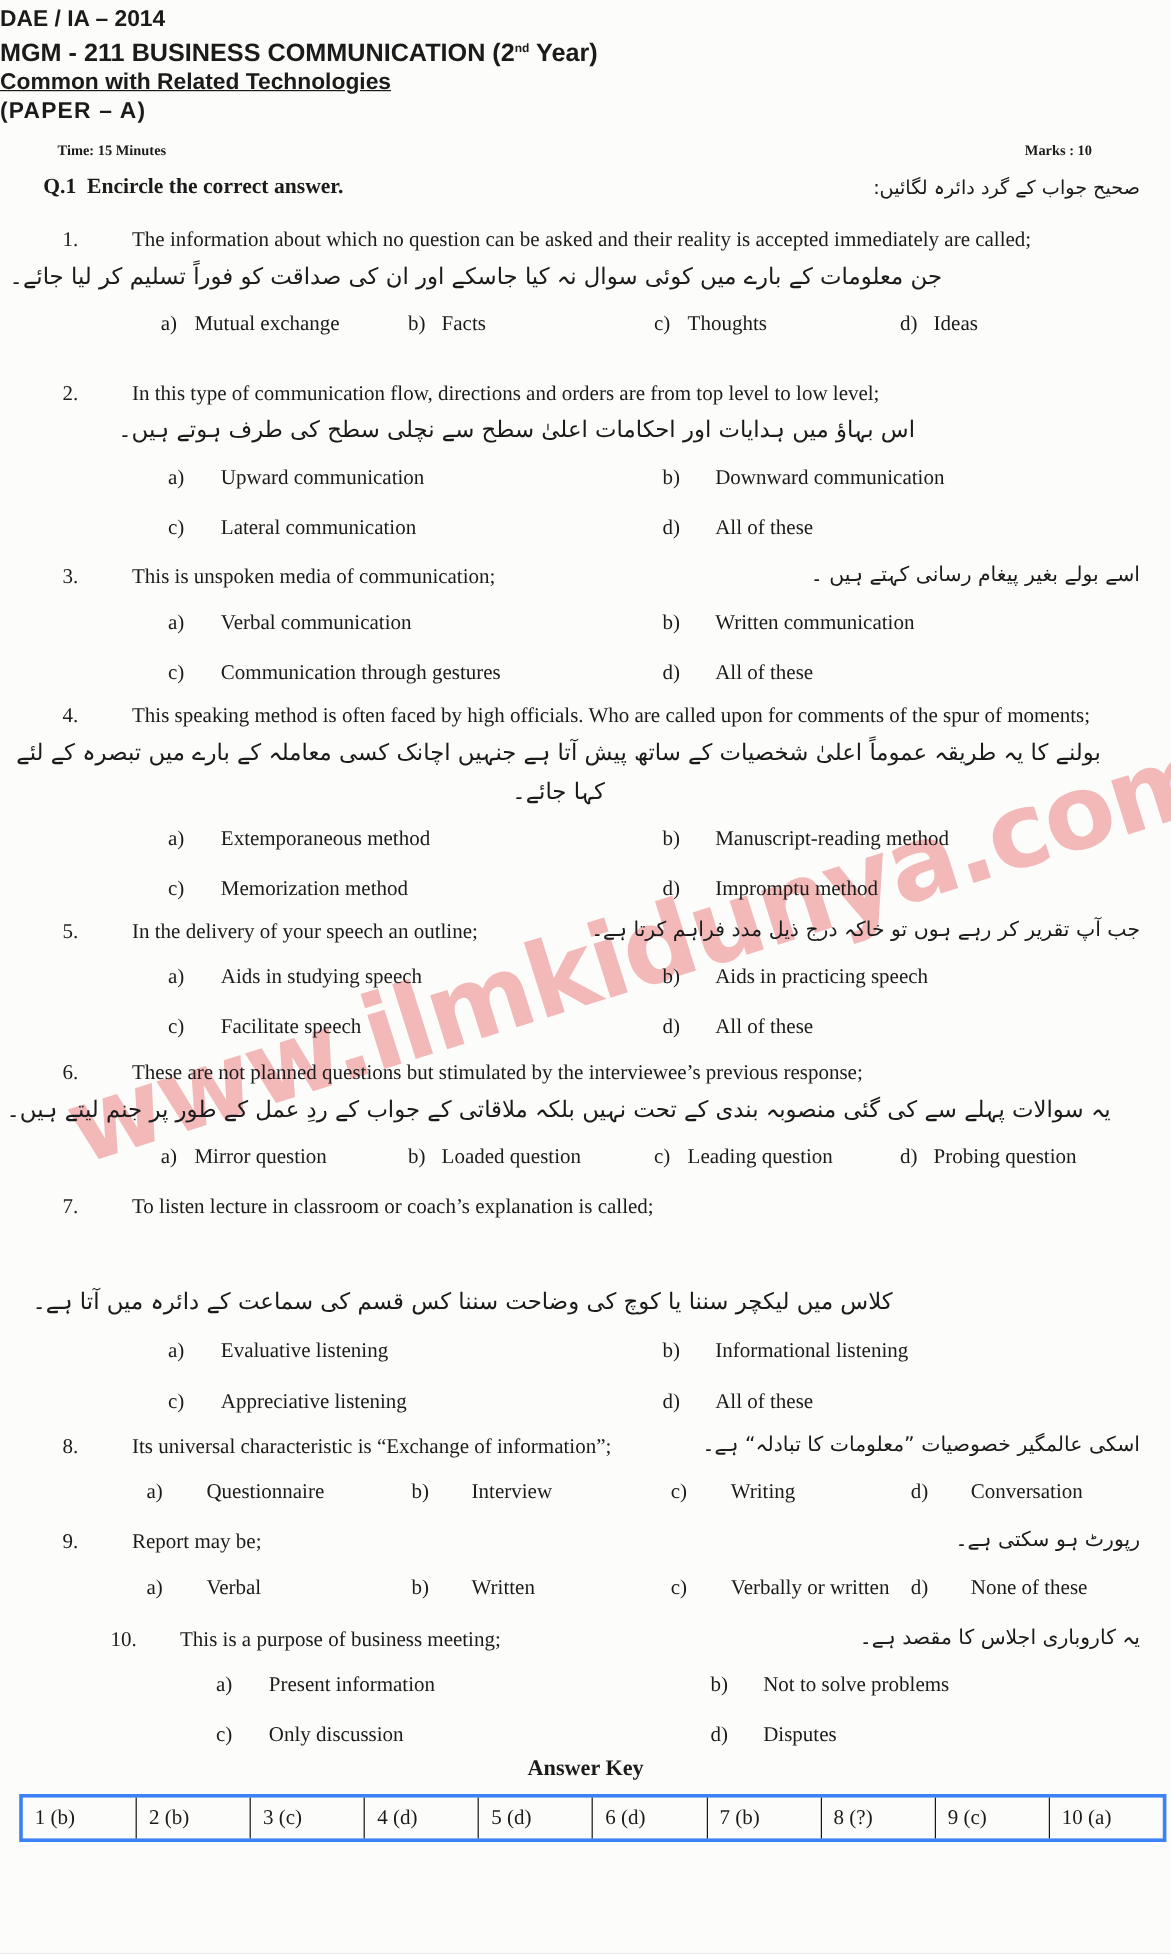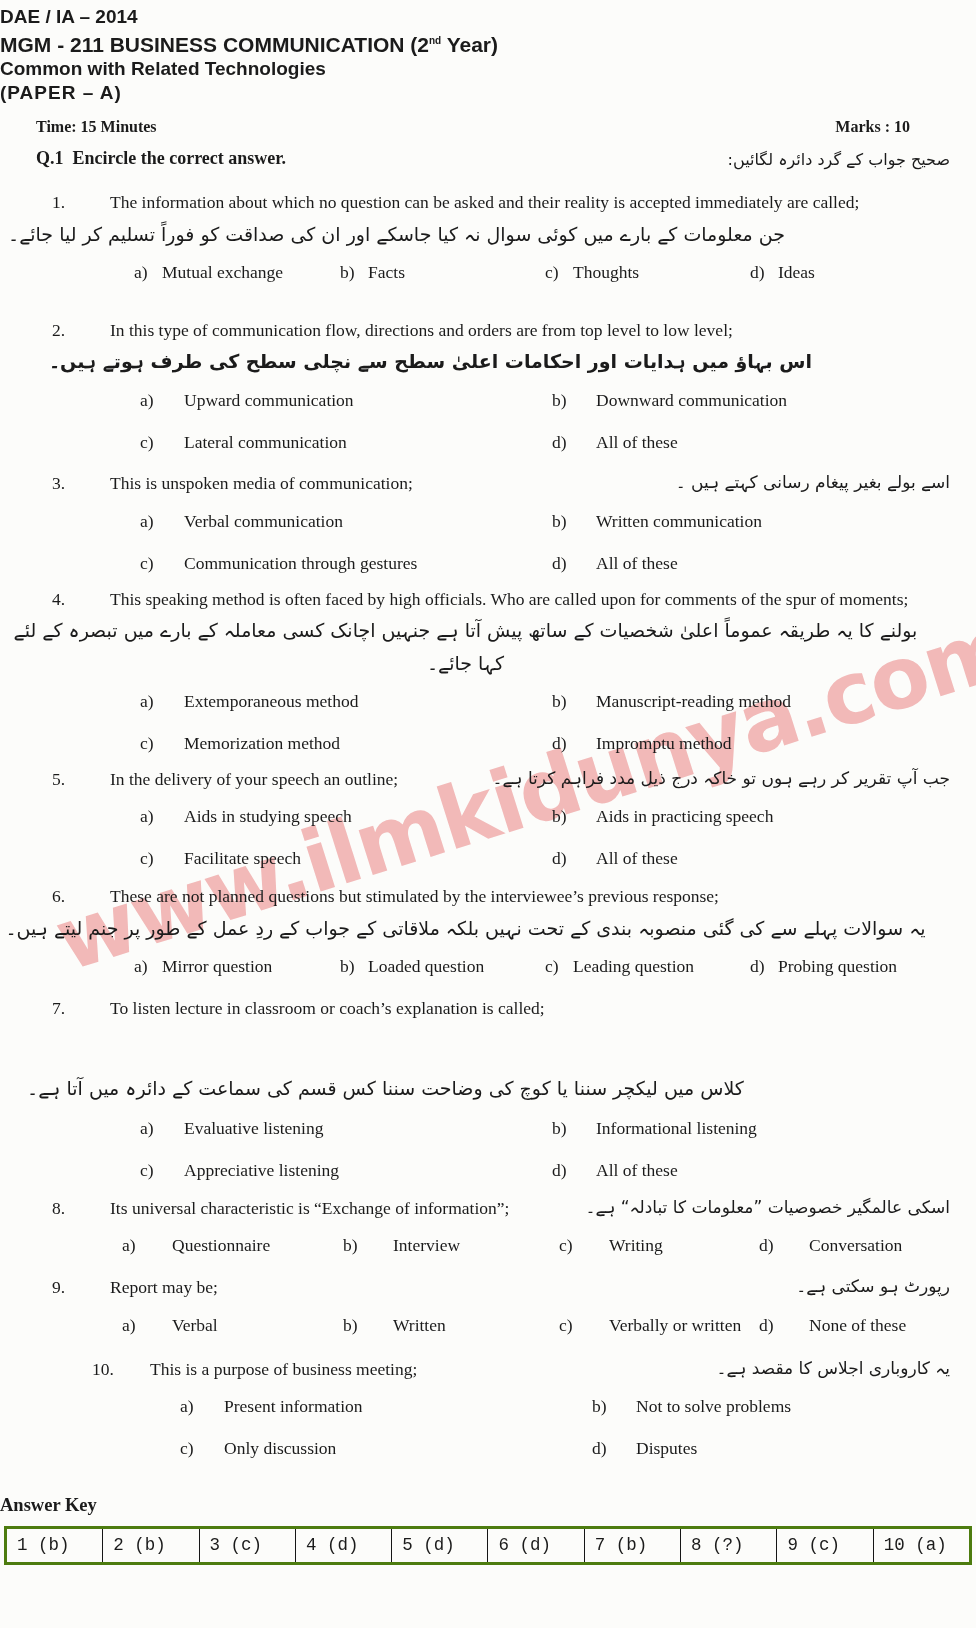--- a/index.html
+++ b/index.html
@@ -13,43 +13,43 @@
     overflow:hidden;
   }
   .content{position:relative;z-index:1;}
 
   
   .hdr{text-align:left;font-family:"Liberation Sans",sans-serif;font-weight:bold;padding-top:5px;}
   .hdr div{line-height:24px;}
   .h1{font-size:19px;}
   .h2{font-size:21px;}
   .h2 sup{font-size:10px;}
-  .h3{font-size:19px;}
+  .h3{font-size:19px;text-decoration:underline;}
   .h4{font-size:19px;letter-spacing:1px;}
 
   
   .meta{display:flex;justify-content:space-between;margin-top:13px;padding:0 66px 0 36px;
-        font-weight:bold;font-size:16px;}
+        font-weight:bold;font-size:12px;margin-left:12px;}
 
   
   .q1head{display:flex;justify-content:space-between;align-items:flex-end;margin-top:12px;
           padding:0 26px 0 36px;}
   .q1head .en{font-weight:bold;font-size:18px;}
   .q1head .ur{font-size:16px;}
 
   .urdu{font-family:"DejaVu Sans",sans-serif;direction:rtl;}
 
   
   .q-line{display:flex;padding:0 26px 0 52px;font-size:17.5px;line-height:1.75;}
   .q-num{flex:none;width:58px;}
   .q-text{flex:1;}
   .q-urdu{flex:none;margin-left:10px;font-size:17px;white-space:nowrap;align-self:flex-start;}
   .urdu-line{font-size:19px;line-height:1.7;text-align:center;direction:rtl;}
   .pr183{padding-right:183px;}
-  .pr115{padding-right:115px;font-weight:bold;}
+  .pr115{padding-right:115px;}
   .pr45{padding-right:45px;}
   .pr205{padding-right:205px;}
 
   .opts2{display:grid;grid-template-columns:412px auto;row-gap:13px;
          margin:8px 26px 0 140px;font-size:17.5px;line-height:1.65;}
   .opts4{display:grid;grid-template-columns:206px 205px 205px auto;
          margin:8px 10px 0 134px;font-size:17.5px;line-height:1.65;}
   .opts4.wide{grid-template-columns:221px 216px 200px auto;margin-left:122px;}
   .opt{display:flex;}
   .opt .l{flex:none;width:44px;}
@@ -73,22 +73,22 @@
   
   .watermark{
     position:absolute;z-index:0;left:44px;top:895px;
     transform:rotate(-17.5deg);transform-origin:0 0;
     font-family:"DejaVu Sans",sans-serif;font-weight:bold;
     font-size:86px;letter-spacing:-2px;white-space:nowrap;
     color:rgba(232,122,122,0.52);
   }
 
   
-  .akt{margin-top:32px;text-align:left;font-weight:bold;font-size:18.5px;}
-  .ak-table{display:flex;margin:10px 4px 0 4px;border:3px solid #4d7c0f;font-family:Liberation Mono, monospace;}
+  .akt{margin-top:4px;text-align:center;font-weight:bold;font-size:18.5px;}
+  .ak-table{display:flex;margin:10px 4px 0 16px;border:3px solid #3b82f6;}
   .ak-cell{flex:1;border-right:1.5px solid #161616;padding:6px 2px 7px 10px;font-size:17.5px;}
   .ak-cell:last-child{border-right:none;}
 </style>
 </head>
 <body>
 
 <div class="page">
 
   <div class="watermark">www.ilmkidunya.com</div>
 

